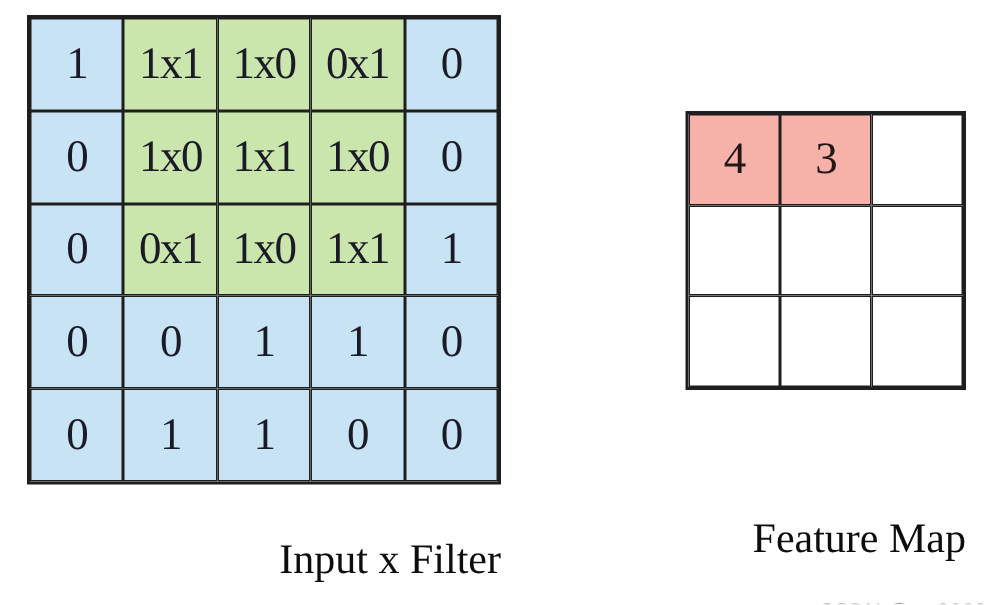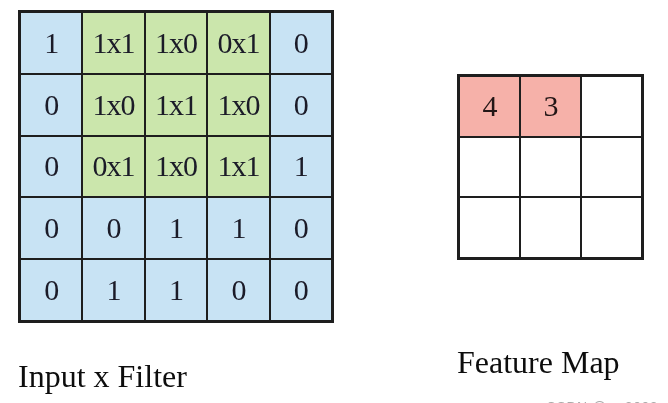--- a/index.html
+++ b/index.html
@@ -46,22 +46,22 @@
     width: 187px;
     height: 186px;
     grid-template-columns: repeat(3, 1fr);
     grid-template-rows: repeat(3, 1fr);
   }
   .feature-grid .cell {
     color: #231616;
   }
   .caption {
     position: absolute;
-    text-align: left;
-    font-size: 32px;
+    text-align: right;
+    font-size: 28px;
     color: #0d0d0d;
     white-space: nowrap;
   }
   .input-caption {
     left: 18px;
     top: 358px;
     width: 316px;
   }
   .feature-caption {
     left: 457px;

